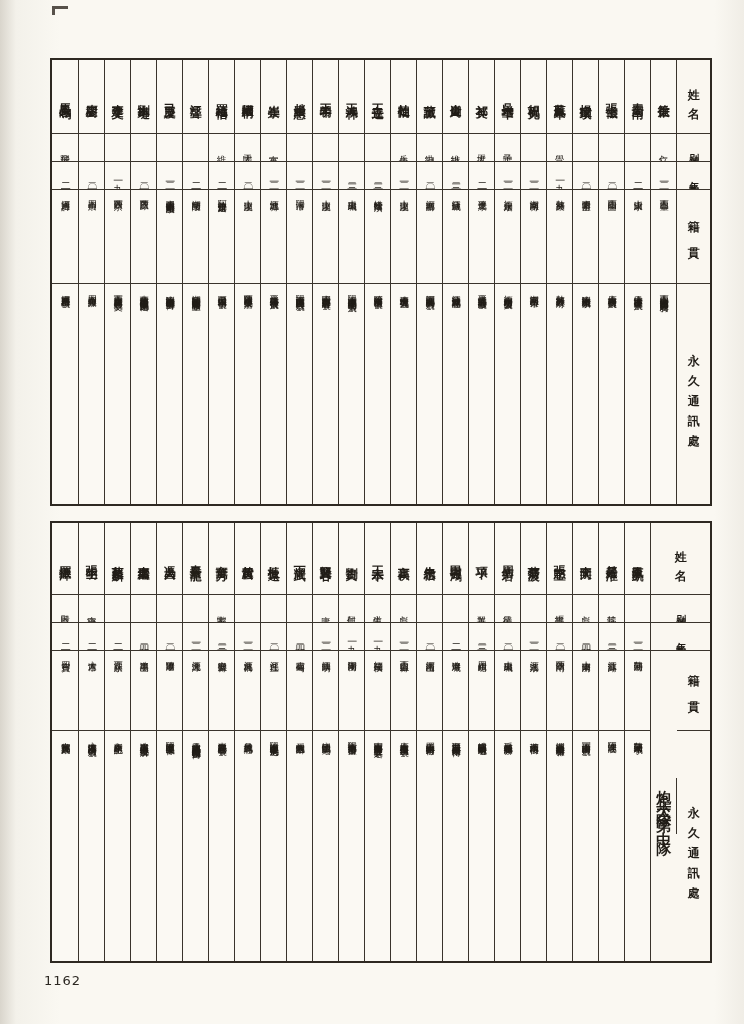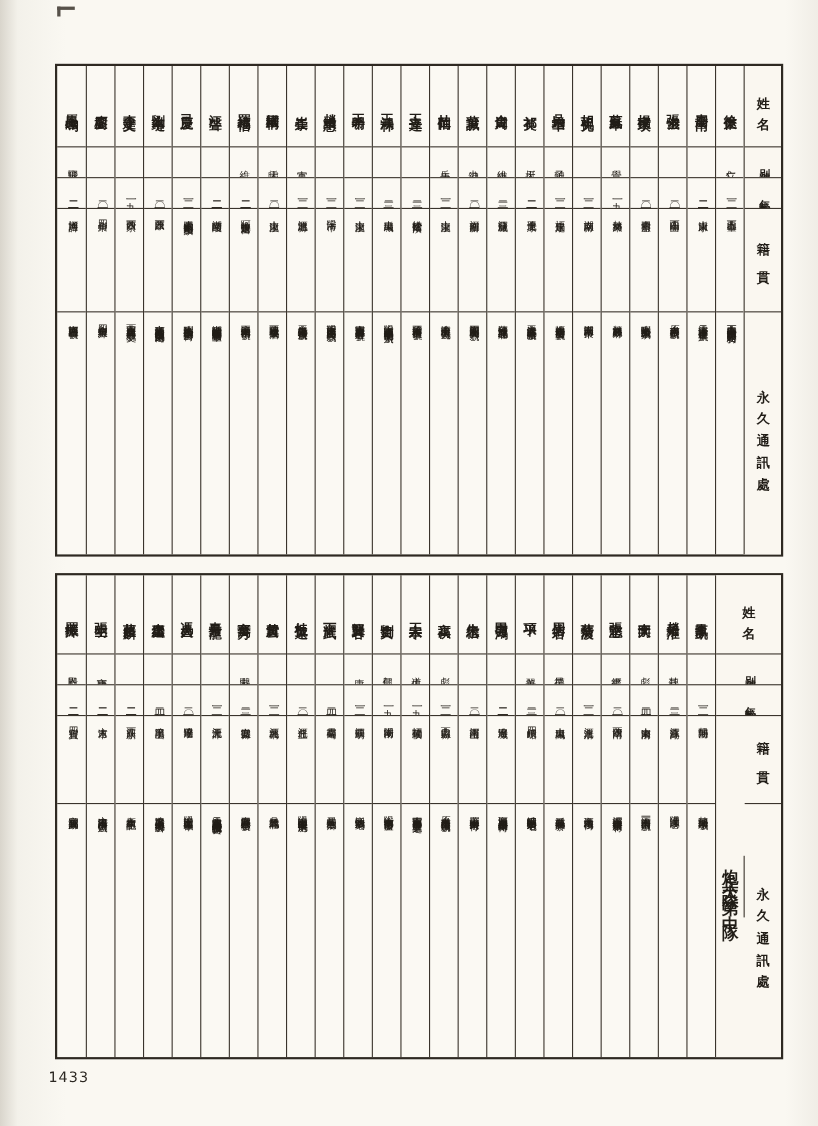--- a/index.html
+++ b/index.html
@@ -917,13 +917,13 @@
       </div>
       <div class="cell r-native">
         <span class="vtext native-text">四川宜賓</span>
       </div>
       <div class="cell r-addr">
         <span class="vtext addr-text">宜賓柏溪郵政局</span>
       </div>
     </div>
   </section>
 
-<div class="page-number">1433</div>
+<div class="page-number">1162</div>
 
 </body></html>

